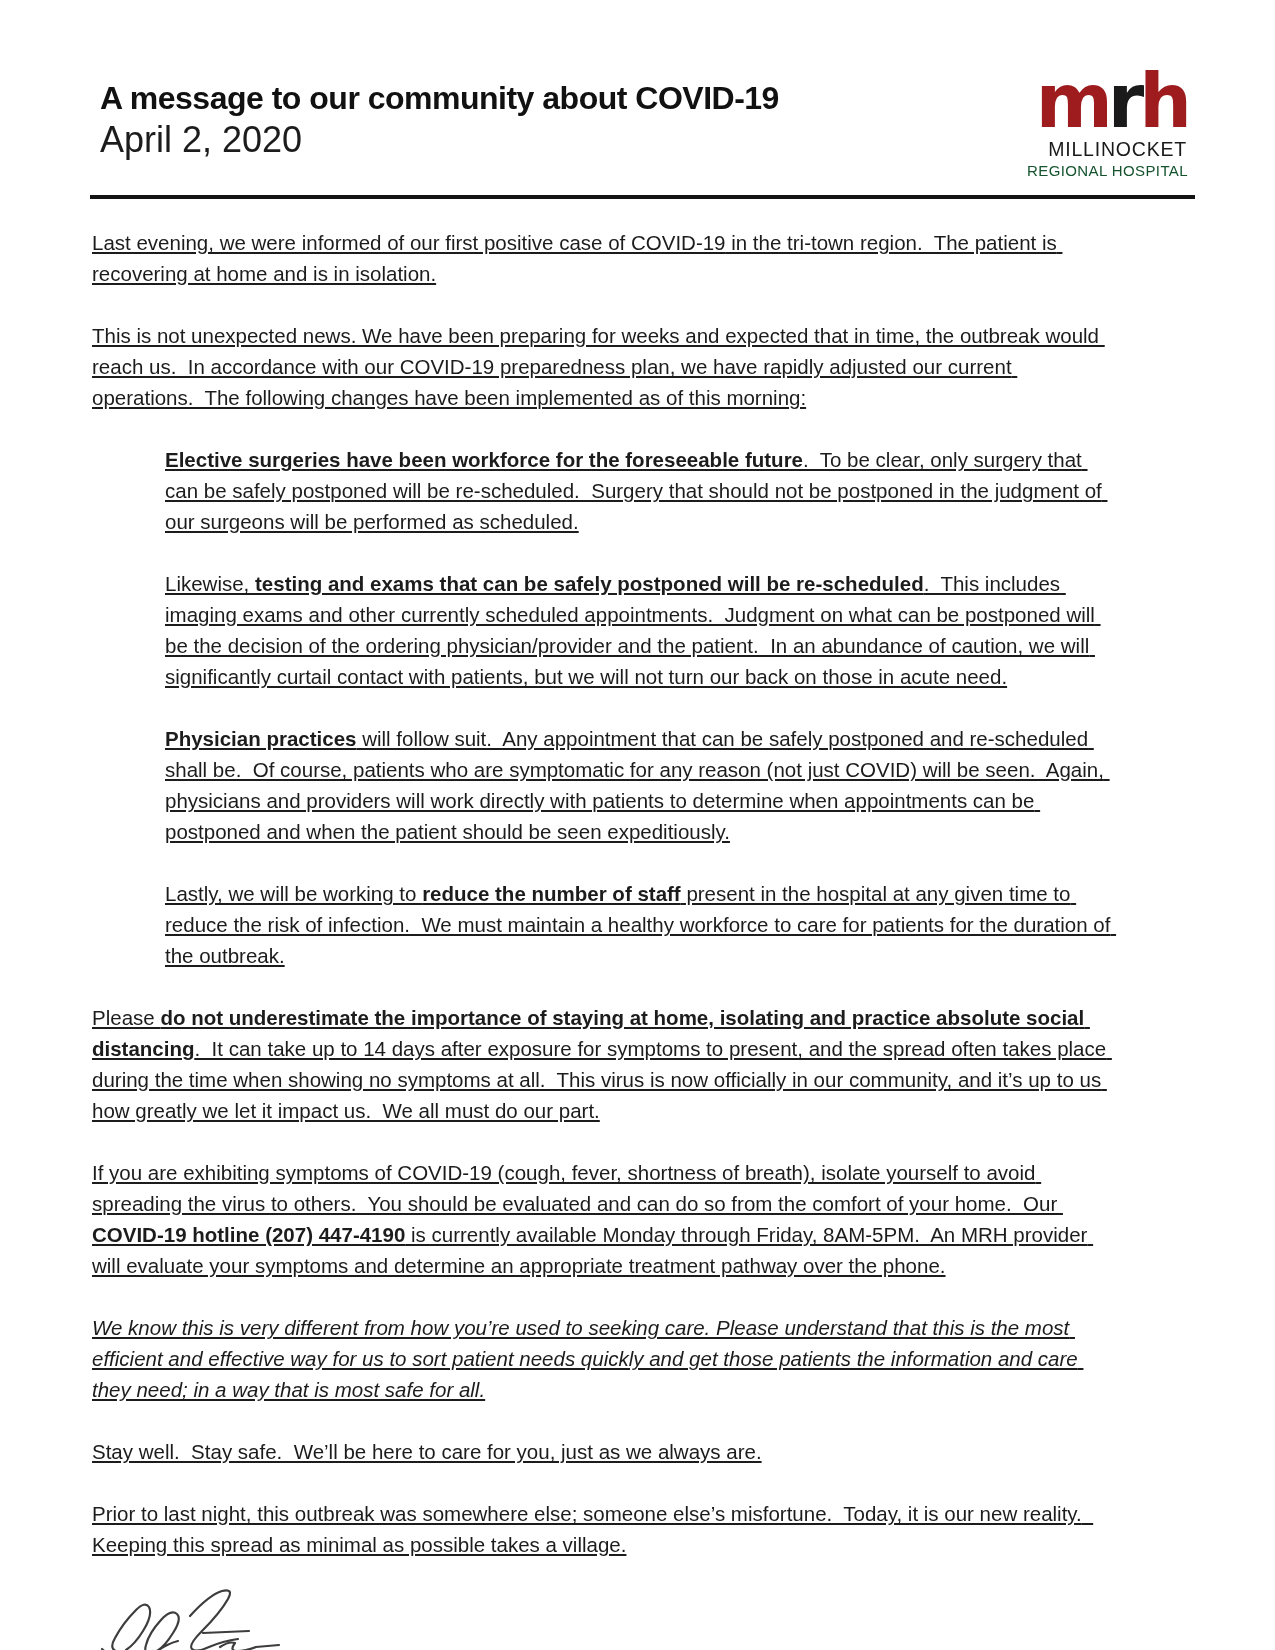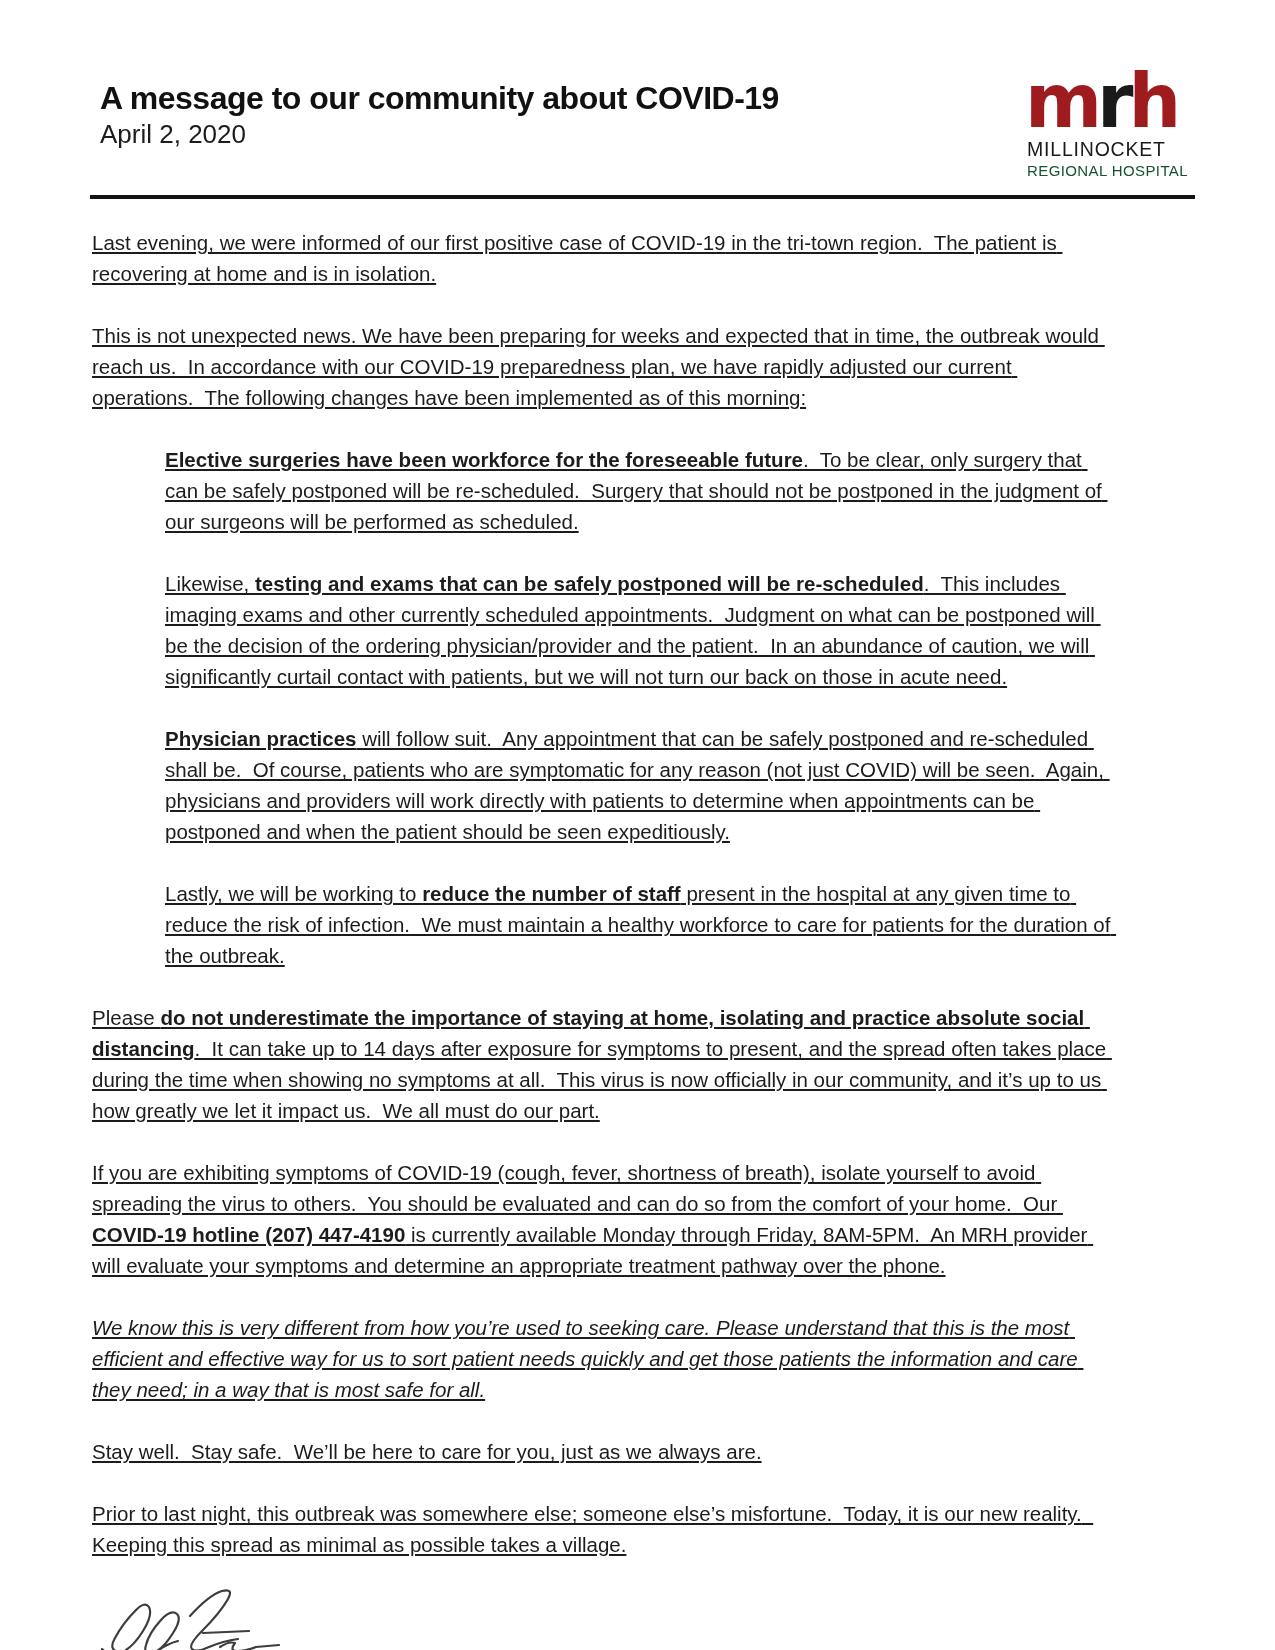--- a/index.html
+++ b/index.html
@@ -21,25 +21,25 @@
     padding: 50px 88px 0 100px;
   }
   .title {
     font-size: 32px;
     font-weight: 700;
     letter-spacing: -0.5px;
     color: #111;
     margin: 14px 0 2px 0;
   }
   .date {
-    font-size: 26px;
+    font-size: 36px;
     font-weight: 400;
     color: #1c1c1c;
   }
-  .logo-block { text-align: left; width: 160px; flex: 0 0 auto; }
+  .logo-block { text-align: right; width: 160px; flex: 0 0 auto; }
   .logo-word {
     font-family: "DejaVu Sans", sans-serif;
     font-weight: 900;
     font-size: 74px;
     line-height: 0.95;
     letter-spacing: -5px;
     margin-left: -2px;
   }
   .logo-name1 {
     font-size: 19.5px;

